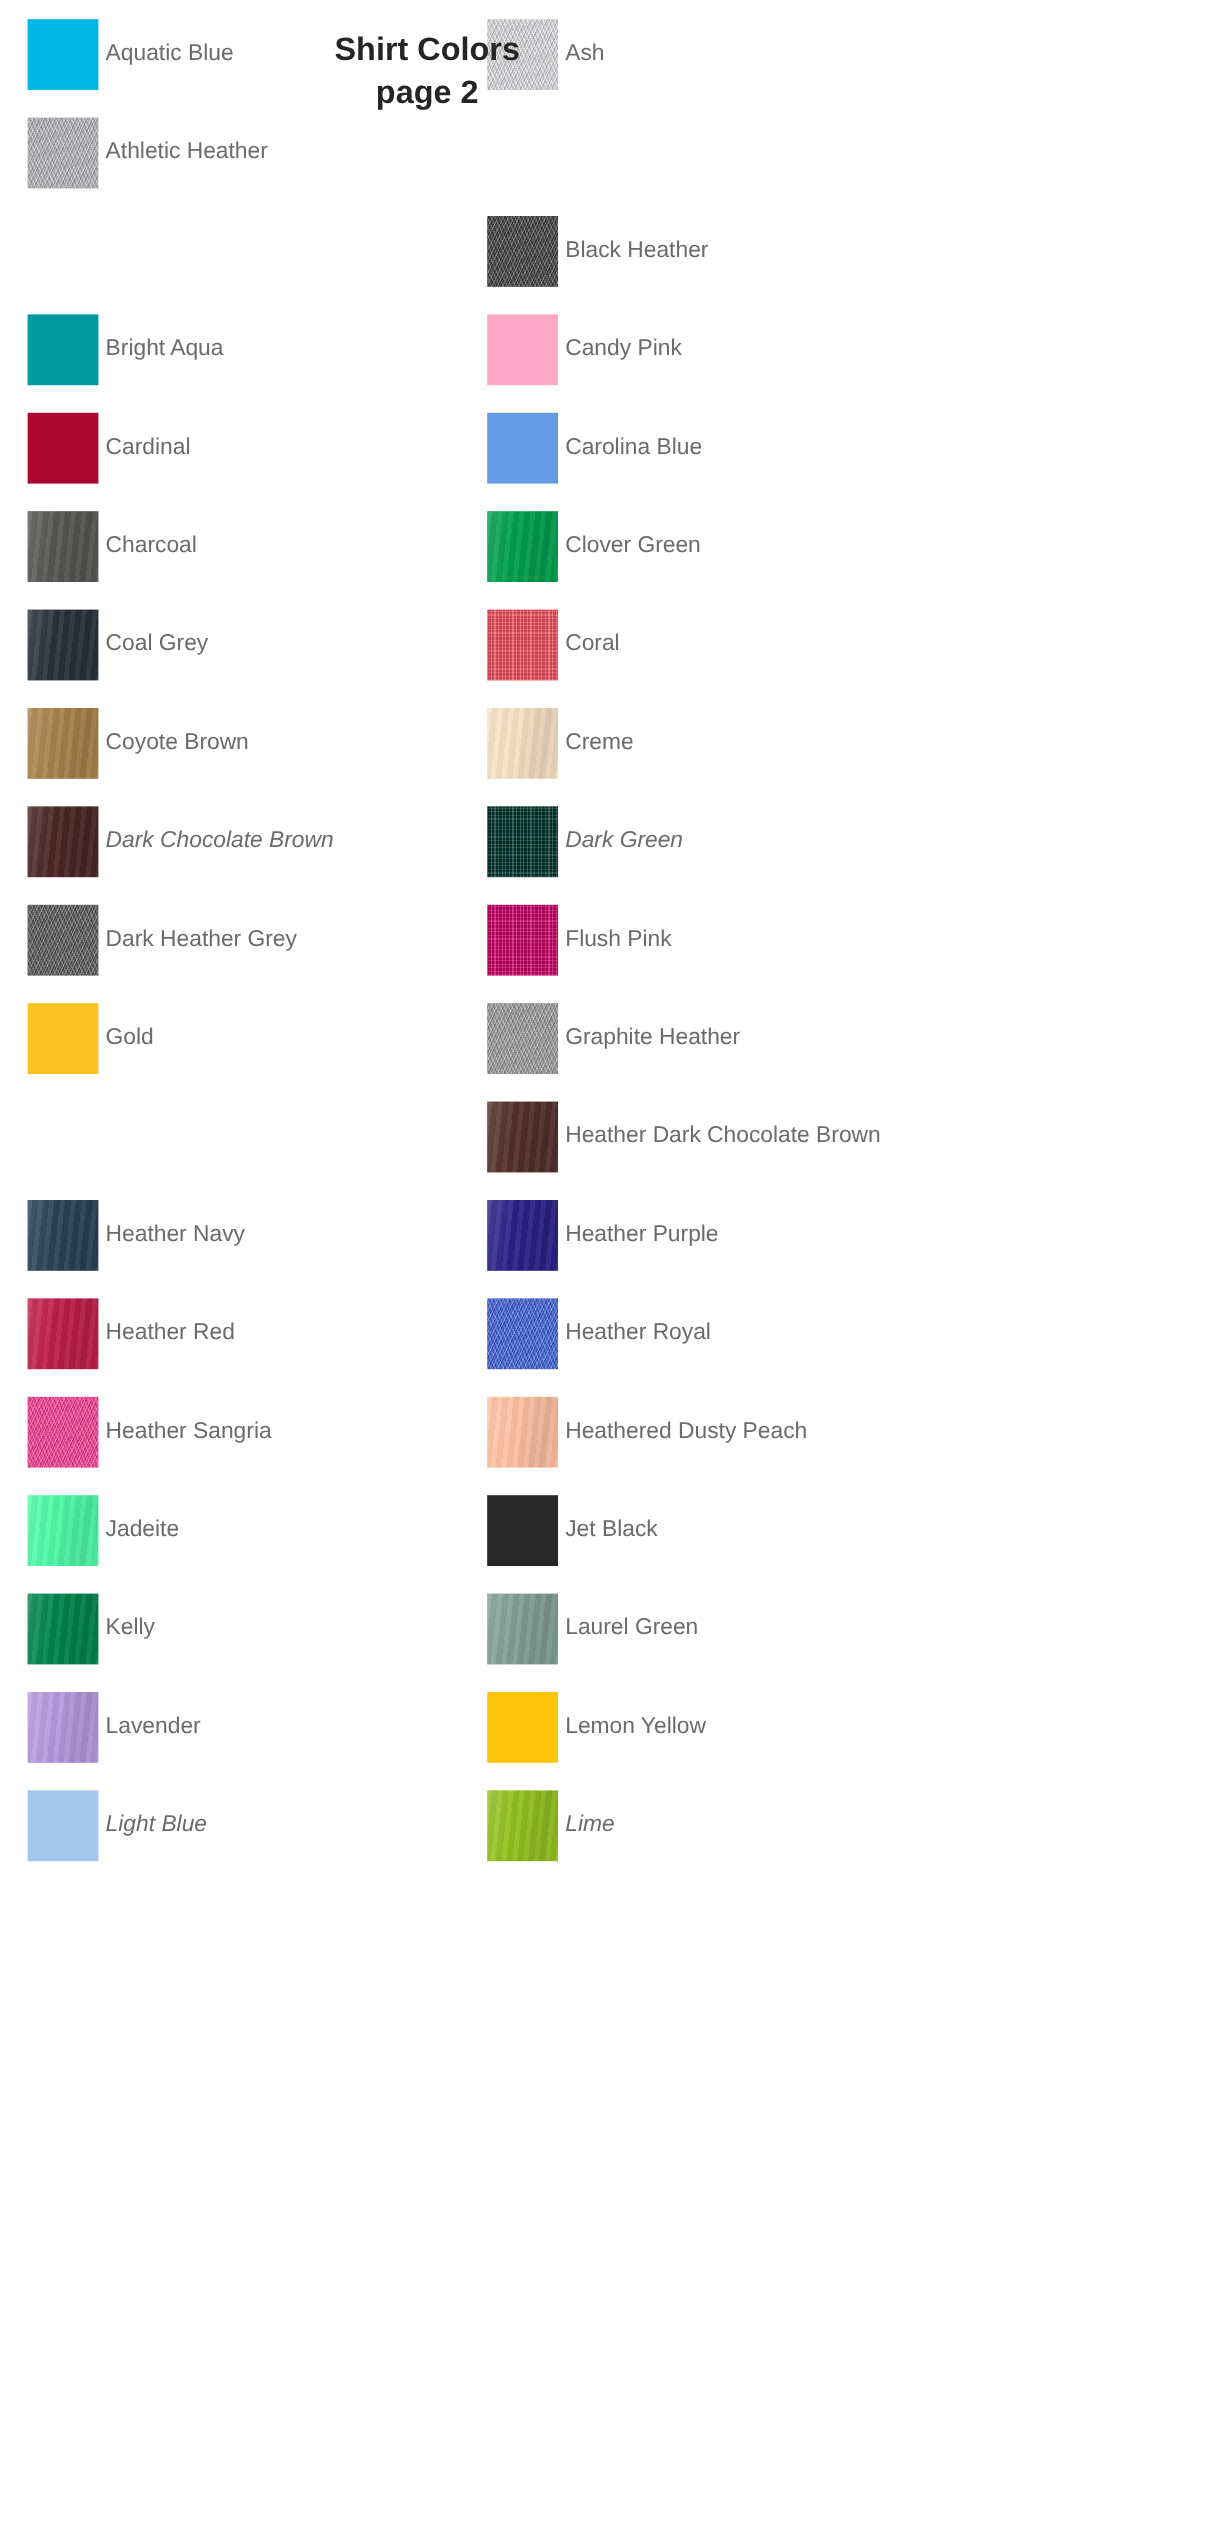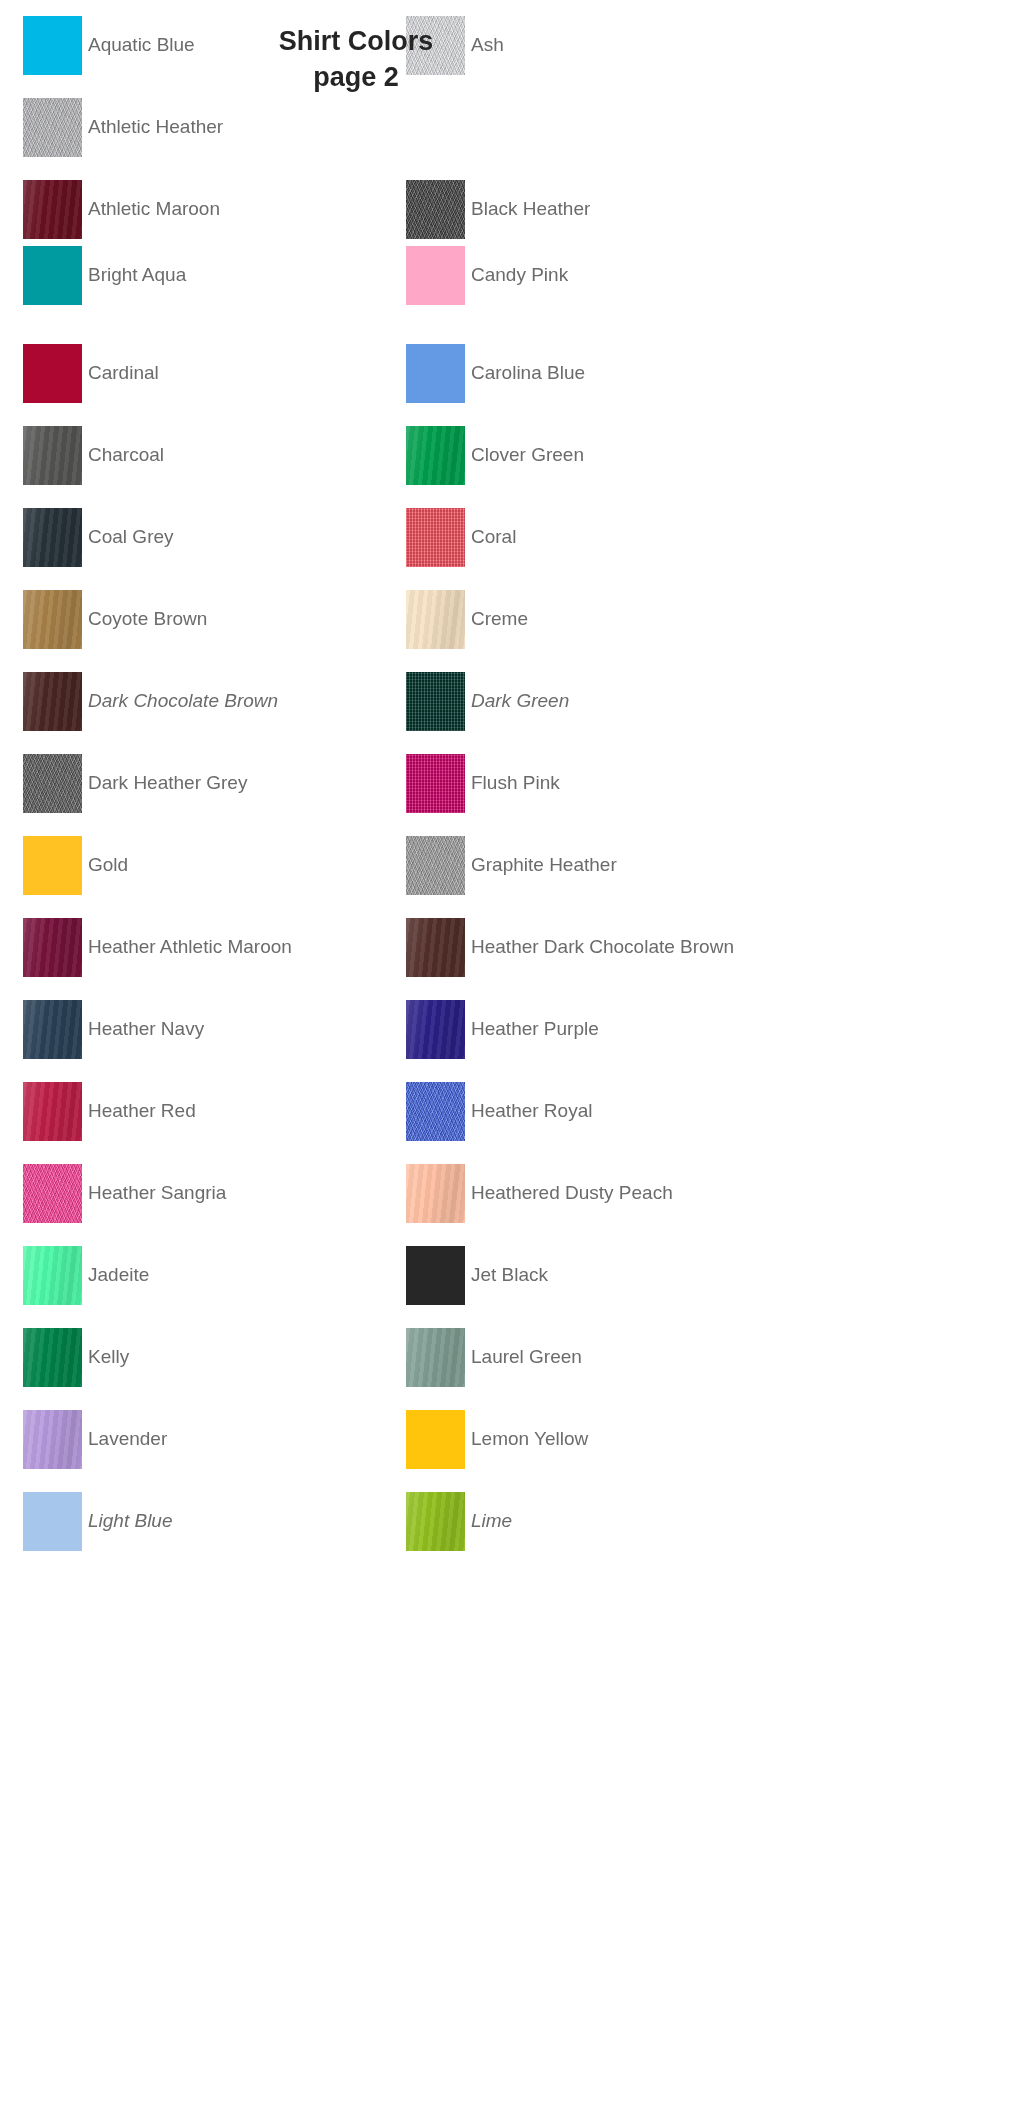--- a/index.html
+++ b/index.html
@@ -116,30 +116,26 @@
         <span class="swatch-label">Ash</span>
       </div>
     </div>
     <div class="swatch-row" style="top: 98px;">
       <div class="swatch-cell col-left">
         <div class="swatch-chip tex-heather" style="background-color: rgb(185, 186, 189);"></div>
         <span class="swatch-label">Athletic Heather</span>
       </div>
     </div>
     <div class="swatch-row" style="top: 180px;">
-      <div class="swatch-cell col-left">
-        <div class="swatch-chip tex-soft" style="background-color: rgb(106, 17, 34);"></div>
-        <span class="swatch-label">Athletic Maroon</span>
-      </div>
       <div class="swatch-cell col-right">
         <div class="swatch-chip tex-heather" style="background-color: rgb(69, 69, 69);"></div>
         <span class="swatch-label">Black Heather</span>
       </div>
     </div>
-    <div class="swatch-row" style="top: 246px;">
+    <div class="swatch-row" style="top: 262px;">
       <div class="swatch-cell col-left">
         <div class="swatch-chip " style="background-color: rgb(0, 155, 160);"></div>
         <span class="swatch-label">Bright Aqua</span>
       </div>
       <div class="swatch-cell col-right">
         <div class="swatch-chip " style="background-color: rgb(255, 167, 199);"></div>
         <span class="swatch-label">Candy Pink</span>
       </div>
     </div>
     <div class="swatch-row" style="top: 344px;">
@@ -206,24 +202,20 @@
       <div class="swatch-cell col-left">
         <div class="swatch-chip " style="background-color: rgb(255, 194, 34);"></div>
         <span class="swatch-label">Gold</span>
       </div>
       <div class="swatch-cell col-right">
         <div class="swatch-chip tex-heather" style="background-color: rgb(160, 160, 160);"></div>
         <span class="swatch-label">Graphite Heather</span>
       </div>
     </div>
     <div class="swatch-row" style="top: 918px;">
-      <div class="swatch-cell col-left">
-        <div class="swatch-chip tex-soft" style="background-color: rgb(120, 19, 60);"></div>
-        <span class="swatch-label">Heather Athletic Maroon</span>
-      </div>
       <div class="swatch-cell col-right">
         <div class="swatch-chip tex-soft" style="background-color: rgb(84, 48, 43);"></div>
         <span class="swatch-label">Heather Dark Chocolate Brown</span>
       </div>
     </div>
     <div class="swatch-row" style="top: 1000px;">
       <div class="swatch-cell col-left">
         <div class="swatch-chip tex-soft" style="background-color: rgb(43, 66, 88);"></div>
         <span class="swatch-label">Heather Navy</span>
       </div>

